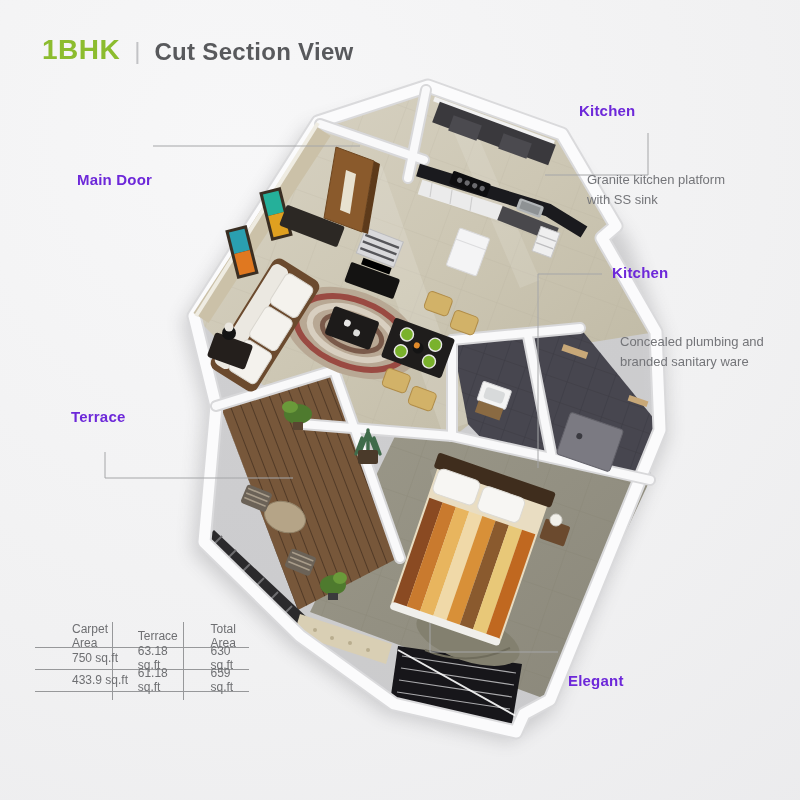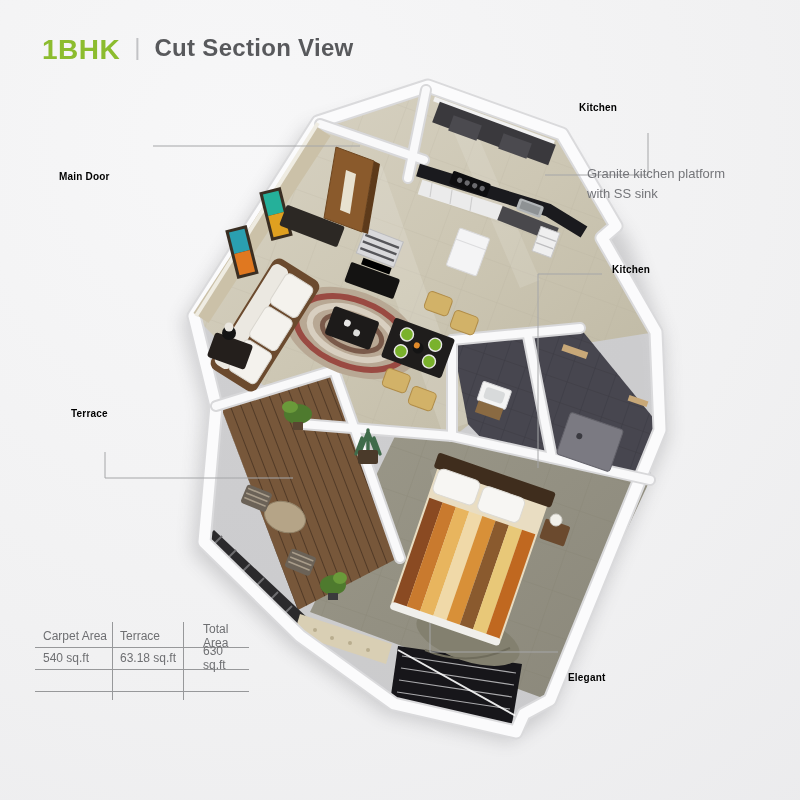--- a/index.html
+++ b/index.html
@@ -3,35 +3,35 @@
 <meta charset="utf-8">
 <style>
   html,body{margin:0;padding:0;}
   body{
     width:800px;height:800px;position:relative;overflow:hidden;
     font-family:"Liberation Sans","DejaVu Sans",sans-serif;
     background:radial-gradient(120% 120% at 30% 18%, #f7f7f8 0%, #f1f1f2 55%, #eaeaec 100%);
   }
   .abs{position:absolute;}
   
-  .header{left:42px;top:34px;display:flex;align-items:flex-start;gap:14px;}
+  .header{left:42px;top:34px;display:flex;align-items:flex-end;gap:14px;}
   .brand{font-size:28px;font-weight:bold;color:#8cbc2e;letter-spacing:.5px;}
   .hdr-divider{font-size:24px;color:#c2c3c6;font-weight:300;transform:translateY(-1px);}
   .subtitle{font-size:24px;font-weight:bold;color:#58595c;letter-spacing:.3px;}
   
   .anno{white-space:pre;}
-  .anno h3{margin:0 0 7px 0;font-size:10px;color:#000000;letter-spacing:.2px;}
+  .anno h3{margin:0 0 7px 0;font-size:15px;color:#6d28d9;letter-spacing:.2px;}
   .anno p{margin:8px;font-size:13px;line-height:1.55;color:#747579;}
   
   .area-table{left:35px;top:624px;width:214px;height:74px;font-size:12px;color:#6e6f72;}
   .area-table .hline{position:absolute;left:0;width:214px;height:1px;background:#97989a;}
   .area-table .vline{position:absolute;top:-2px;height:78px;width:1px;background:#97989a;}
   .cellrow{position:absolute;left:0;width:214px;height:22px;display:flex;align-items:center;}
   .cellrow span{display:block;}
-  .c1{width:77px;padding-left:8px;box-sizing:border-box;}
+  .c1{width:77px;padding-left:8px;box-sizing:border-box;margin-left:29px;}
   .c2{width:71px;padding-left:8px;box-sizing:border-box;}
   .c3{width:66px;padding-left:20px;box-sizing:border-box;}
 </style>
 </head>
 <body>
 
 <svg class="abs" style="left:0;top:0" width="800" height="800" viewBox="0 0 800 800">
   <defs>
     <linearGradient id="beigeFloor" x1="0" y1="0" x2="1" y2="1">
       <stop offset="0" stop-color="#d9d4c5"></stop>
@@ -338,32 +338,34 @@
     <path d="M430,623 L430,652 L558,652"></path>
   </g>
 </svg>
 
 <div class="abs header">
   <span class="brand">1BHK</span>
   <span class="hdr-divider">|</span>
   <span class="subtitle">Cut Section View</span>
 </div>
 
-<div class="abs anno" style="left:59px;top:135px">
+<div class="abs anno" style="left:77px;top:135px">
   <h3>Main Door</h3>
 </div>
 
 <div class="abs anno" style="left:579px;top:66px">
   <h3>Kitchen</h3>
   <p>Granite kitchen platform
 with SS sink</p>
 </div>
 
 <div class="abs anno" style="left:612px;top:228px">
   <h3>Kitchen</h3>
+  <p>Concealed plumbing and
+branded sanitary ware</p>
 </div>
 
 <div class="abs anno" style="left:71px;top:372px">
   <h3>Terrace</h3>
 </div>
 
 <div class="abs anno" style="left:568px;top:636px">
   <h3>Elegant</h3>
 </div>
 
@@ -373,17 +375,22 @@
   <div class="hline" style="top:67px"></div>
   <div class="vline" style="left:77px"></div>
   <div class="vline" style="left:148px"></div>
 
   <div class="cellrow" style="top:1px">
     <span class="c1">Carpet Area</span>
     <span class="c2">Terrace</span>
     <span class="c3">Total Area</span>
   </div>
   <div class="cellrow" style="top:23px">
-    <span class="c1">540 sq.ft</span>
+    <span class="c1">750 sq.ft</span>
     <span class="c2">63.18 sq.ft</span>
     <span class="c3">630 sq.ft</span>
   </div>
+  <div class="cellrow" style="top:45px">
+    <span class="c1">433.9 sq.ft</span>
+    <span class="c2">61.18 sq.ft</span>
+    <span class="c3">659 sq.ft</span>
+  </div>
 </div>
 
 </body></html>

